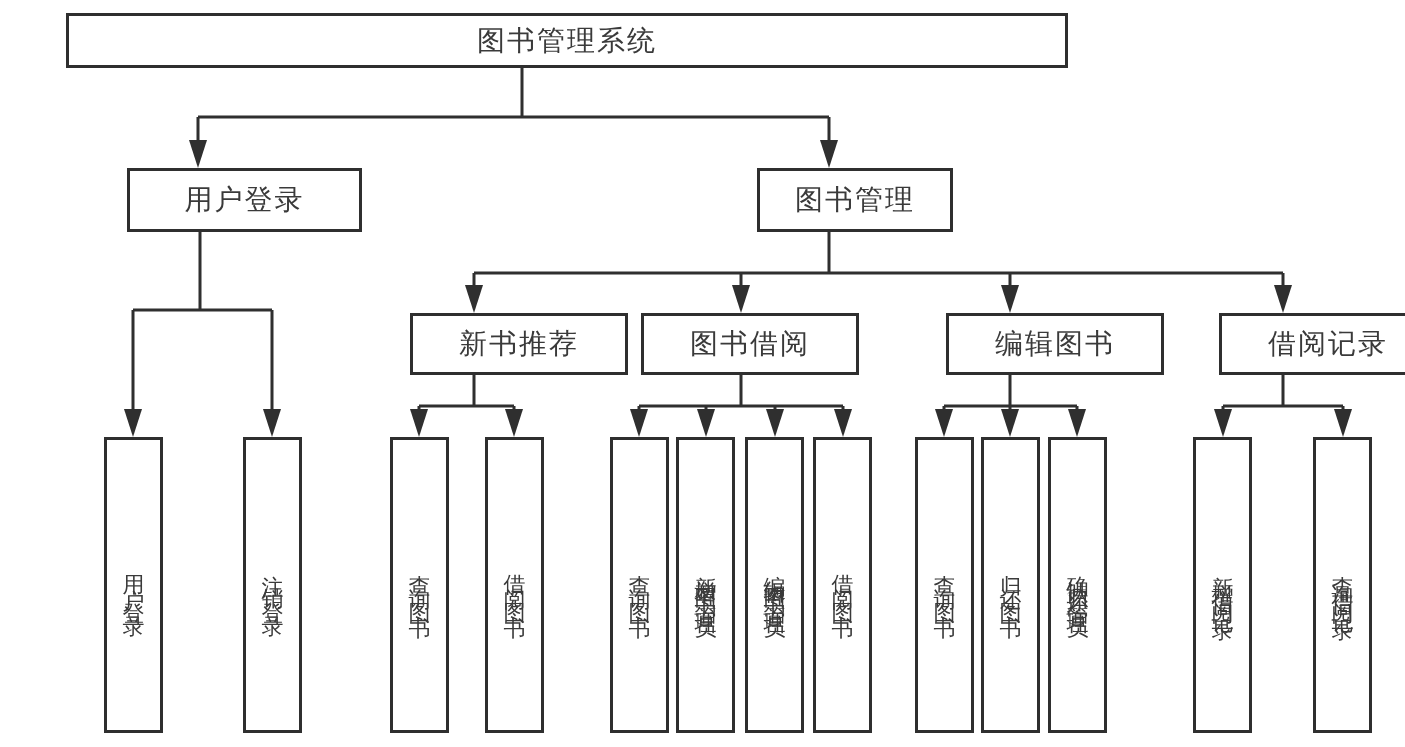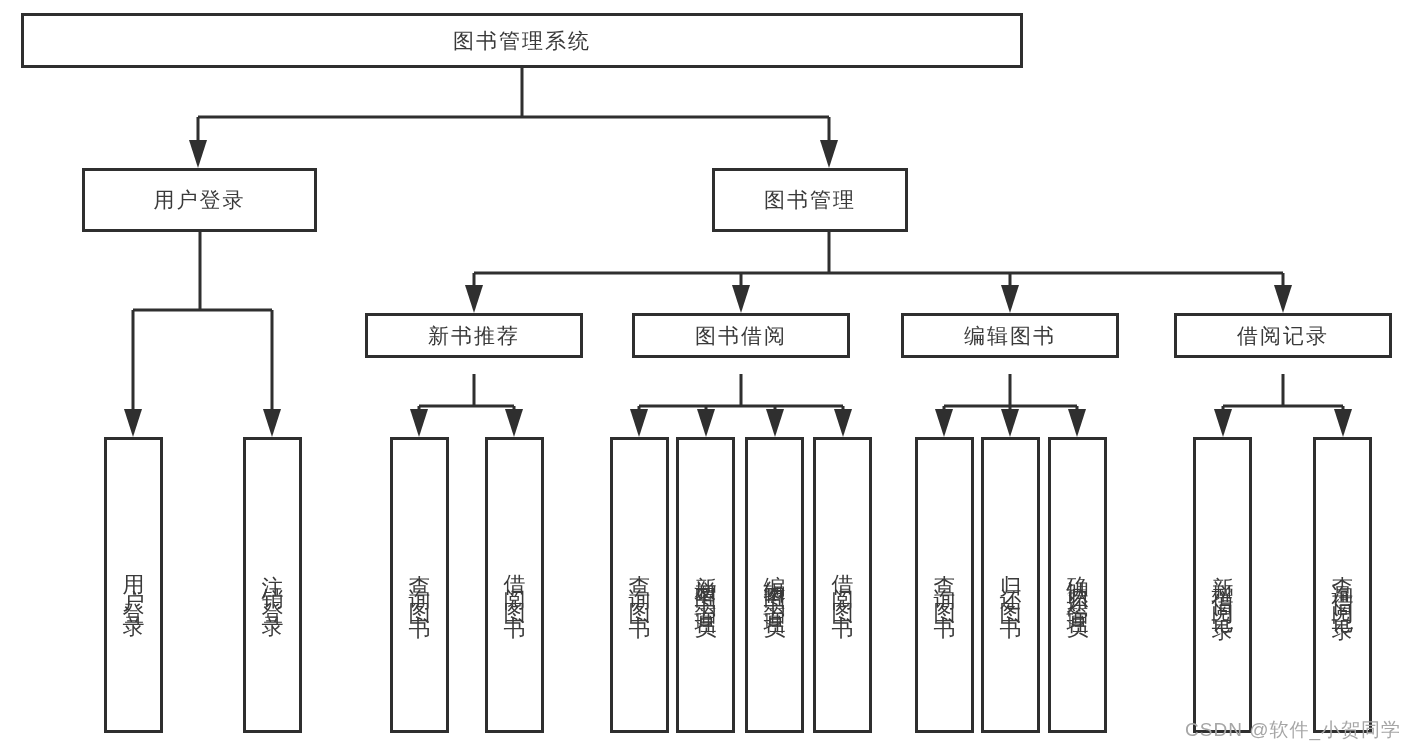--- a/index.html
+++ b/index.html
@@ -19,27 +19,27 @@
   .node {
     position: absolute;
     box-sizing: border-box;
     border: 3px solid #2f2f2f;
     background: #ffffff;
     display: flex;
     align-items: center;
     justify-content: center;
     color: #3a3a3a;
   }
-  .h-node { font-size: 21px; letter-spacing: 2px; white-space: nowrap; }
+  .h-node { font-size: 28px; letter-spacing: 2px; white-space: nowrap; margin-left: 45px; }
   .root-node   { left: 21px;  top: 13px;  width: 1002px; height: 55px; }
   .l2-user     { left: 82px;  top: 168px; width: 235px;  height: 64px; }
   .l2-book     { left: 712px; top: 168px; width: 196px;  height: 64px; }
-  .l3 { top: 313px; width: 218px; height: 45px; }
+  .l3 { top: 313px; width: 218px; height: 62px; }
   .l3-newrec   { left: 365px; }
-  .l3-borrow   { left: 632px; }
+  .l3-borrow   { left: 596px; }
   .l3-current  { left: 901px; }
   .l3-record   { left: 1174px; }
   .leaf { top: 437px; width: 59px; height: 296px; font-size: 22px; }
   .leaf span {
     writing-mode: vertical-rl;
     text-orientation: mixed;
     white-space: nowrap;
     line-height: 1;
   }
   .ls4 span { letter-spacing: 14px; }
@@ -163,15 +163,14 @@
   <div class="node leaf ls9 leaf-11">
     <span>确认归还（管理员）</span>
   </div>
   <div class="node leaf ls6 leaf-12">
     <span>新增借阅记录</span>
   </div>
   <div class="node leaf ls6 leaf-13">
     <span>查询借阅记录</span>
   </div>
 
-  <div class="watermark">CSDN @软件_小贺同学</div>
 
 </div>
 
 </body></html>

